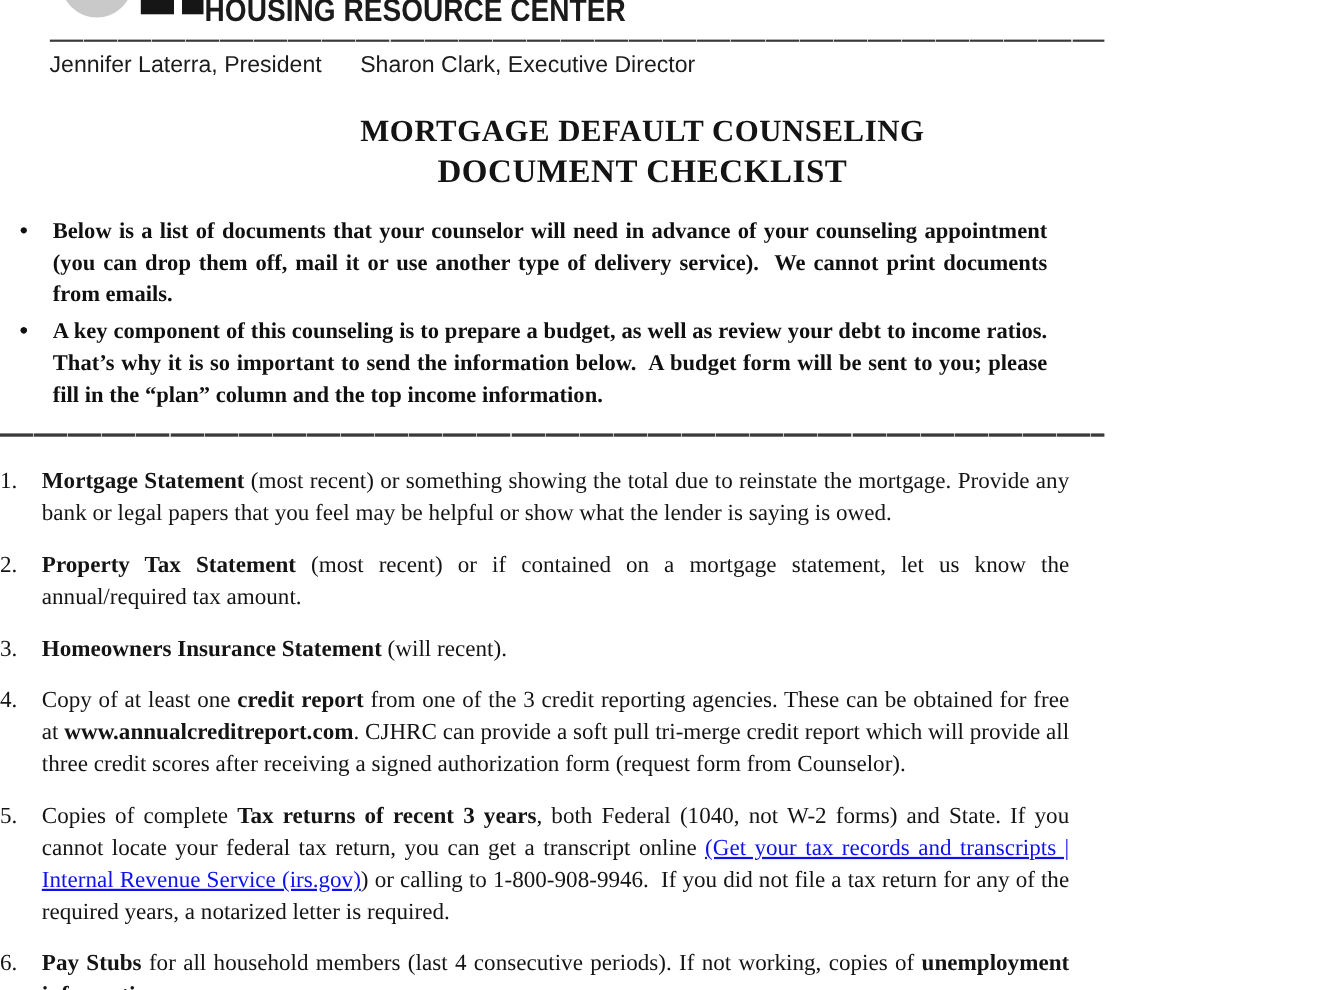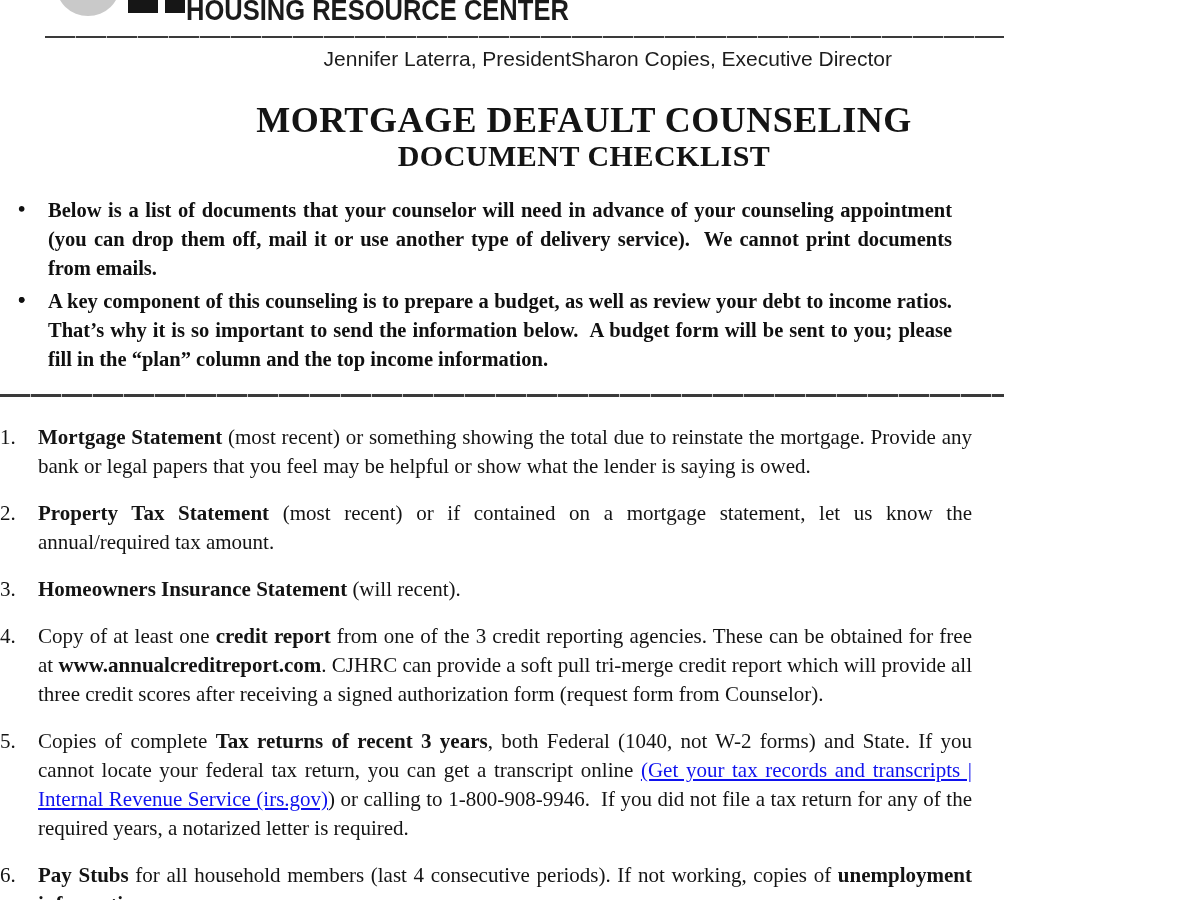--- a/index.html
+++ b/index.html
@@ -22,27 +22,27 @@
   }
   .org-name{
     position:absolute;left:186px;top:-6px;white-space:nowrap;
     font-family:"Liberation Sans", sans-serif;font-weight:800;font-size:29px;
     color:#1b1b1b;transform:scaleX(0.88);transform-origin:left top;letter-spacing:0;
   }
   .rule{background:repeating-linear-gradient(90deg,#3a3a3a 0 30px,rgba(58,58,58,.30) 30px 31px);}
   .rule-top{position:absolute;left:45px;top:36px;width:1046px;height:2px;}
   .names{
     position:absolute;left:45px;right:112px;top:47px;
-    display:flex;justify-content:flex-end;
-    font-family:"Liberation Sans", sans-serif;font-size:21px;color:#1c1c1c;
+    display:flex;justify-content:flex-start;
+    font-family:"Liberation Sans", sans-serif;font-size:21px;color:#1c1c1c;gap:35px;
   }
 
   
   .title{width:1168px;text-align:center;margin-top:21px;}
-  .t1{font-size:36px;font-weight:700;letter-spacing:.5px;line-height:38px;}
+  .t1{font-size:28px;font-weight:700;letter-spacing:.5px;line-height:38px;}
   .t2{font-size:30px;font-weight:700;letter-spacing:.5px;line-height:33px;}
 
   
   .bullets{list-style:none;margin:24px 0 0 0;padding:0;}
   .bullet{
     position:relative;margin:0 0 4px 0;padding:0 52px 0 48px;
     font-weight:700;font-size:20.5px;line-height:29px;text-align:justify;color:#101010;
   }
   .bm{position:absolute;left:18px;top:-1px;font-size:21px;}
 
@@ -62,21 +62,21 @@
 
 <div class="page">
 
   <header>
     <div class="logo-circle"></div>
     <div class="logo-mark"></div>
     <div class="org-name">HOUSING RESOURCE CENTER</div>
     <div class="rule rule-top"></div>
     <div class="names">
       <span>Jennifer Laterra, President</span>
-      <span>Sharon Copies, Executive Director</span>
+      <span>Sharon Clark, Executive Director</span>
     </div>
   </header>
 
   <div class="title">
     <div class="t1">MORTGAGE DEFAULT COUNSELING</div>
     <div class="t2">DOCUMENT CHECKLIST</div>
   </div>
 
   <ul class="bullets">
   <li class="bullet">

